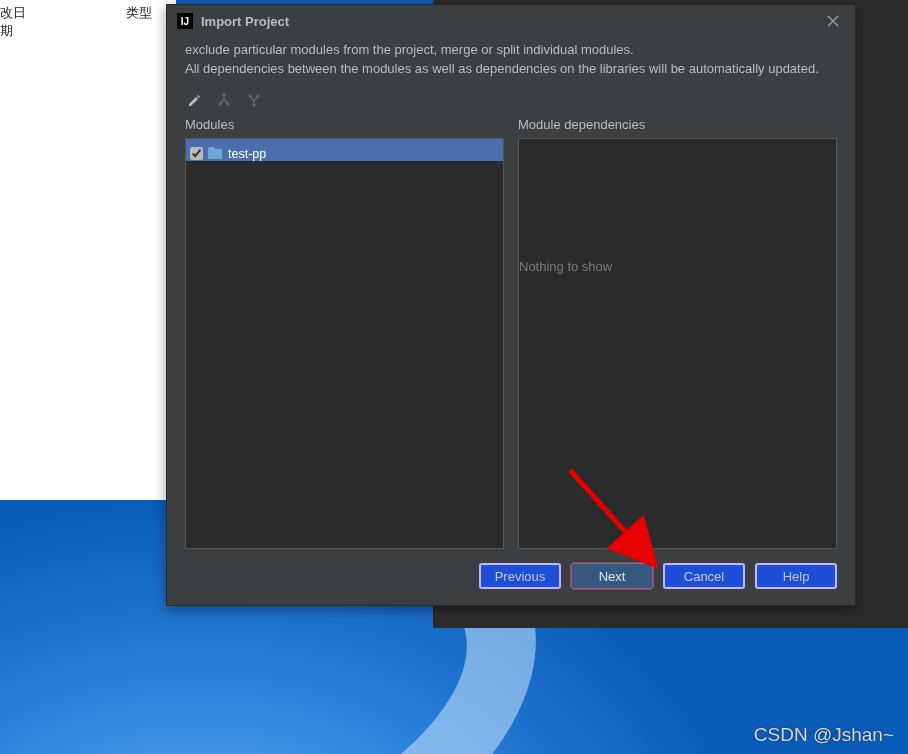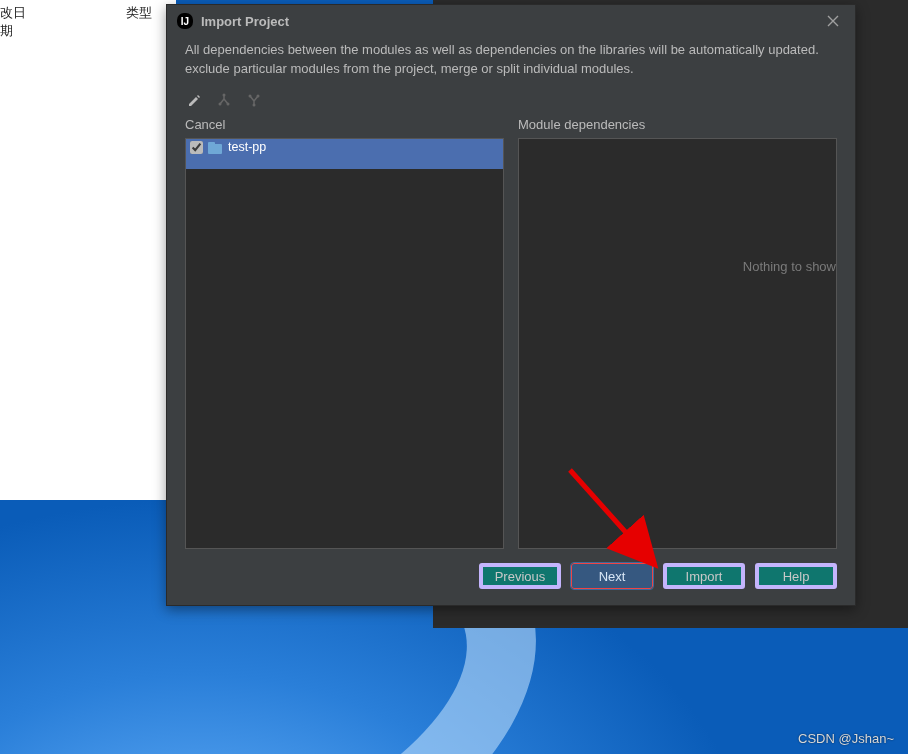--- a/index.html
+++ b/index.html
@@ -62,21 +62,21 @@
       display:flex; flex-direction:column;
       box-shadow:0 4px 12px rgba(0,0,0,0.4);
     }
     .titlebar {
       height:32px; display:flex; align-items:center;
       padding:0 10px; color:#bbbbbb; font-size:13px;
     }
     .titlebar .ij-logo {
       width:16px; height:16px; background:#000; color:#fff;
       display:flex; align-items:center; justify-content:center;
-      font-size:10px; font-weight:bold; margin-right:8px;border-radius:7px;
+      font-size:10px; font-weight:bold; margin-right:8px;
     }
     .titlebar .title { flex:1;font-weight:bold; }
     .titlebar .close {
       width:24px; height:24px; display:flex; align-items:center;
       justify-content:center; color:#a0a0a0; cursor:pointer;
       font-size:14px;
     }
     .desc {
       padding:4px 18px 10px 18px; color:#bbbbbb; font-size:13px;
       line-height:1.45;
@@ -94,64 +94,64 @@
     }
     .panel {
       flex:1; display:flex; flex-direction:column; min-width:0;
     }
     .panel-label { color:#bbbbbb; font-size:13px; margin-bottom:6px; }
     .listbox {
       flex:1; background:#2b2b2b; border:1px solid #555555;
       overflow:hidden; position:relative;
     }
     .module-row {
-      display:flex; align-items:flex-end; height:22px;
+      display:flex; align-items:flex-start; height:22px;
       background:#4b6eaf; color:#fff; font-size:12.5px;
-      padding:15px 4px; white-space:nowrap; overflow:hidden;
+      padding:8px 4px; white-space:nowrap; overflow:hidden;
     }
     .module-row input[type=checkbox]{
       width:13px; height:13px; margin-right:5px;
       accent-color:#bbb;
     }
     .folder-icon {
       width:14px; height:12px; margin-right:6px; position:relative;
     }
     .folder-icon::before {
       content:""; position:absolute; left:0; bottom:0;
       width:14px; height:10px; background:#6fa8d6; border-radius:1px;
     }
     .folder-icon::after {
       content:""; position:absolute; left:0; top:0;
       width:7px; height:4px; background:#6fa8d6; border-radius:1px 1px 0 0;
     }
     .nothing {
       position:absolute; left:0; right:0; top:120px;
-      text-align:right; color:#7a7a7a; font-size:13px;
+      text-align:left; color:#7a7a7a; font-size:13px;
     }
     .buttons {
       display:flex; justify-content:flex-end; gap:10px;
       padding:14px 18px 16px 18px;
     }
     .btn {
-      min-width:82px; height:26px; background:#0f766e; color:#c8c8c8;
-      border:4px solid #c4b5fd; border-radius:3px; font-size:13px;
+      min-width:82px; height:26px; background:#1d4ed8; color:#c8c8c8;
+      border:2px solid #c4b5fd; border-radius:3px; font-size:13px;
       display:flex; align-items:center; justify-content:center;
       cursor:pointer;
     }
     .btn.primary {
       background:#365880; border:1px solid #ef4444;
       outline:1px solid #3a6a9c; color:#d8e6f5;
     }
     
     .arrow {
       position:absolute; z-index:20; pointer-events:none;
     }
     .watermark {
       position:absolute; right:14px; bottom:8px; z-index:50;
-      color:#d8d8d8; font-size:13px;
+      color:#d8d8d8; font-size:19px;
       text-shadow:0 0 2px rgba(0,0,0,0.6);
     }
   </style>
 </head>
 <body>
 
 <div class="wallpaper">
   <div class="swoop1"></div>
   <div class="swoop2"></div>
 </div>
@@ -172,22 +172,22 @@
     <div class="ij-logo">IJ</div>
     <div class="title">Import Project</div>
     <div class="close">
       <svg width="12" height="12" viewBox="0 0 12 12">
           <path d="M1 1 L11 11 M11 1 L1 11" stroke="#a0a0a0" stroke-width="1.4"></path>
         </svg>
     </div>
   </div>
 
   <div class="desc">
+    <div>exclude particular modules from the project, merge or split individual modules.</div>
     <div>All dependencies between the modules as well as dependencies on the libraries will be automatically updated.</div>
-    <div>exclude particular modules from the project, merge or split individual modules.</div>
   </div>
 
   <div class="toolbar">
     <div class="ticon">
       <svg width="14" height="14" viewBox="0 0 14 14">
           <path d="M2 11 L9 4 L11 6 L4 13 L2 13 Z M10 3 L11 2 L13 4 L12 5 Z" fill="#bbbbbb"></path>
         </svg>
     </div>
     <div class="ticon disabled">
       <svg width="14" height="14" viewBox="0 0 14 14">
@@ -202,42 +202,42 @@
           <path d="M3 3 L7 8 M11 3 L7 8 M7 8 L7 12" stroke="#666" stroke-width="1.5" fill="none"></path>
           <circle cx="3" cy="3" r="1.5" fill="#666"></circle>
           <circle cx="11" cy="3" r="1.5" fill="#666"></circle>
           <circle cx="7" cy="12" r="1.5" fill="#666"></circle>
         </svg>
     </div>
   </div>
 
   <div class="panels">
     <div class="panel">
-      <div class="panel-label">Cancel</div>
+      <div class="panel-label">Modules</div>
       <div class="listbox">
         <div class="module-row">
           <input type="checkbox" checked="" style="">
           <span class="folder-icon"></span>
           <span>test-pp</span>
           <span>&nbsp;</span>
         </div>
       </div>
     </div>
     <div class="panel">
       <div class="panel-label">Module dependencies</div>
       <div class="listbox">
         <div class="nothing">Nothing to show</div>
       </div>
     </div>
   </div>
 
   <div class="buttons">
     <div class="btn">Previous</div>
     <div class="btn primary">Next</div>
-    <div class="btn">Import</div>
+    <div class="btn">Cancel</div>
     <div class="btn">Help</div>
   </div>
 </div>
 
 <svg class="arrow" style="left:560px; top:460px;" width="150" height="140">
   <defs>
     <marker id="ah" markerWidth="12" markerHeight="12" refX="9" refY="5" orient="auto">
       <path d="M0 0 L10 5 L0 10 Z" fill="#e60000"></path>
     </marker>
   </defs>

